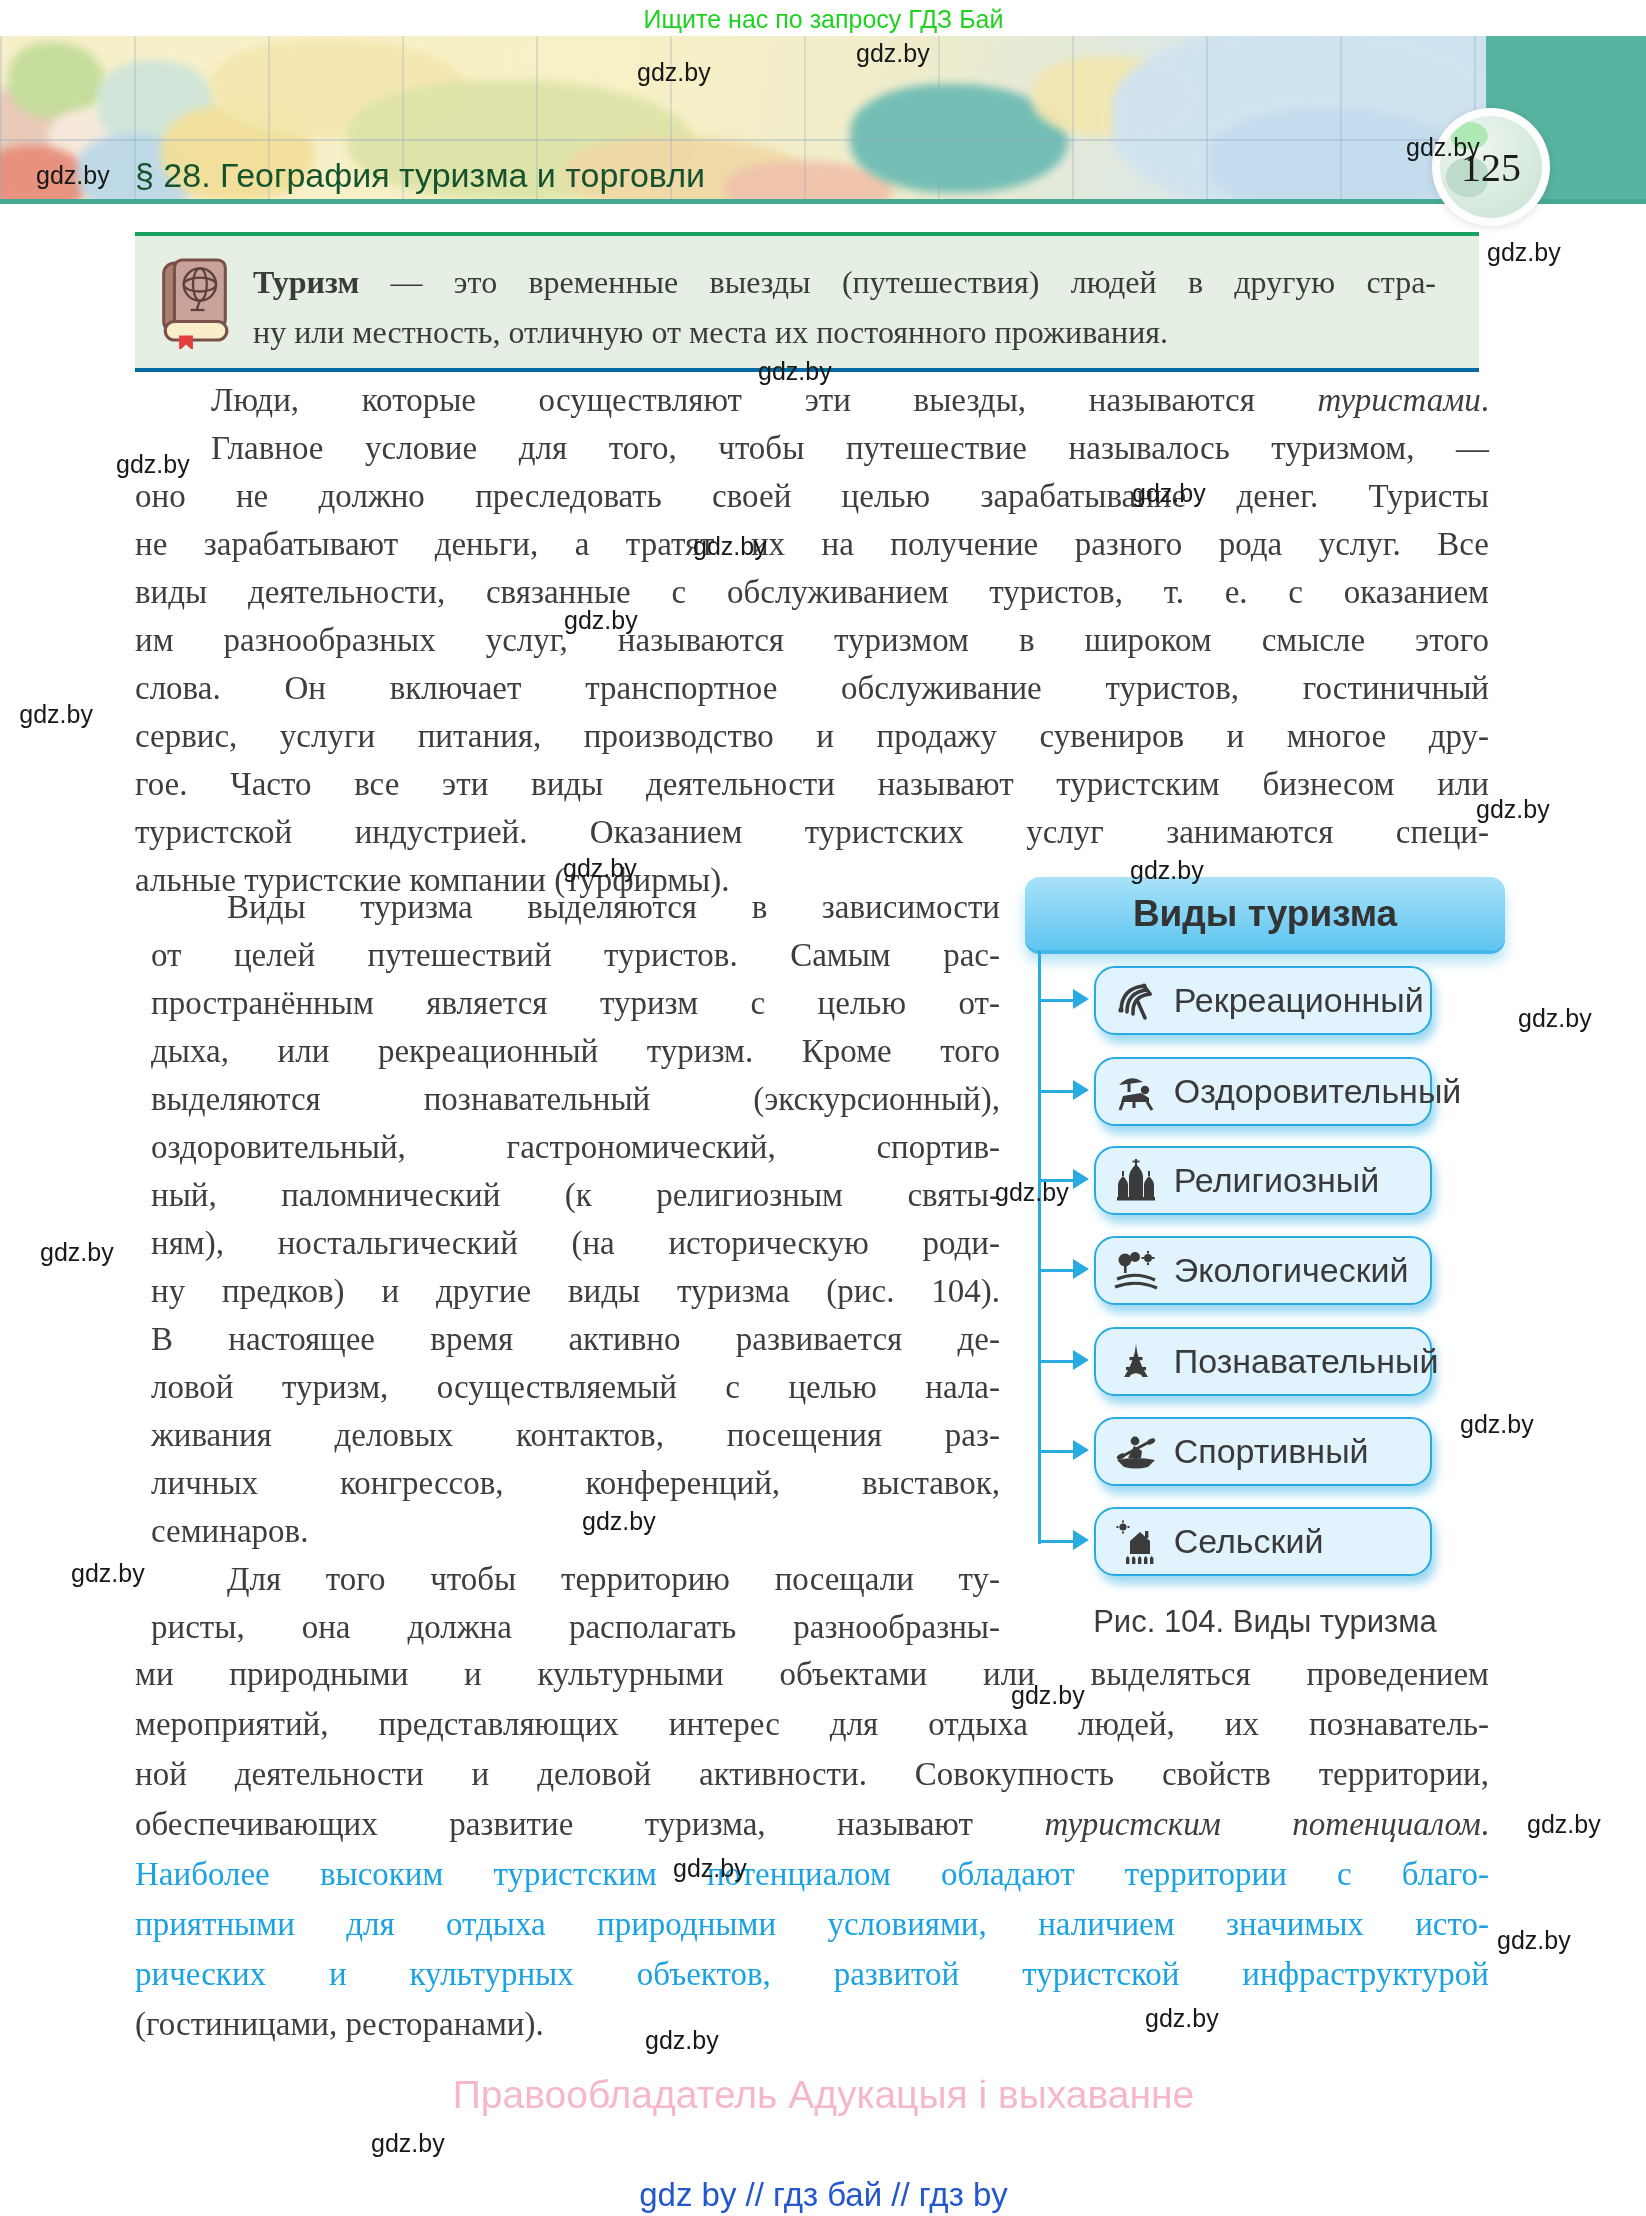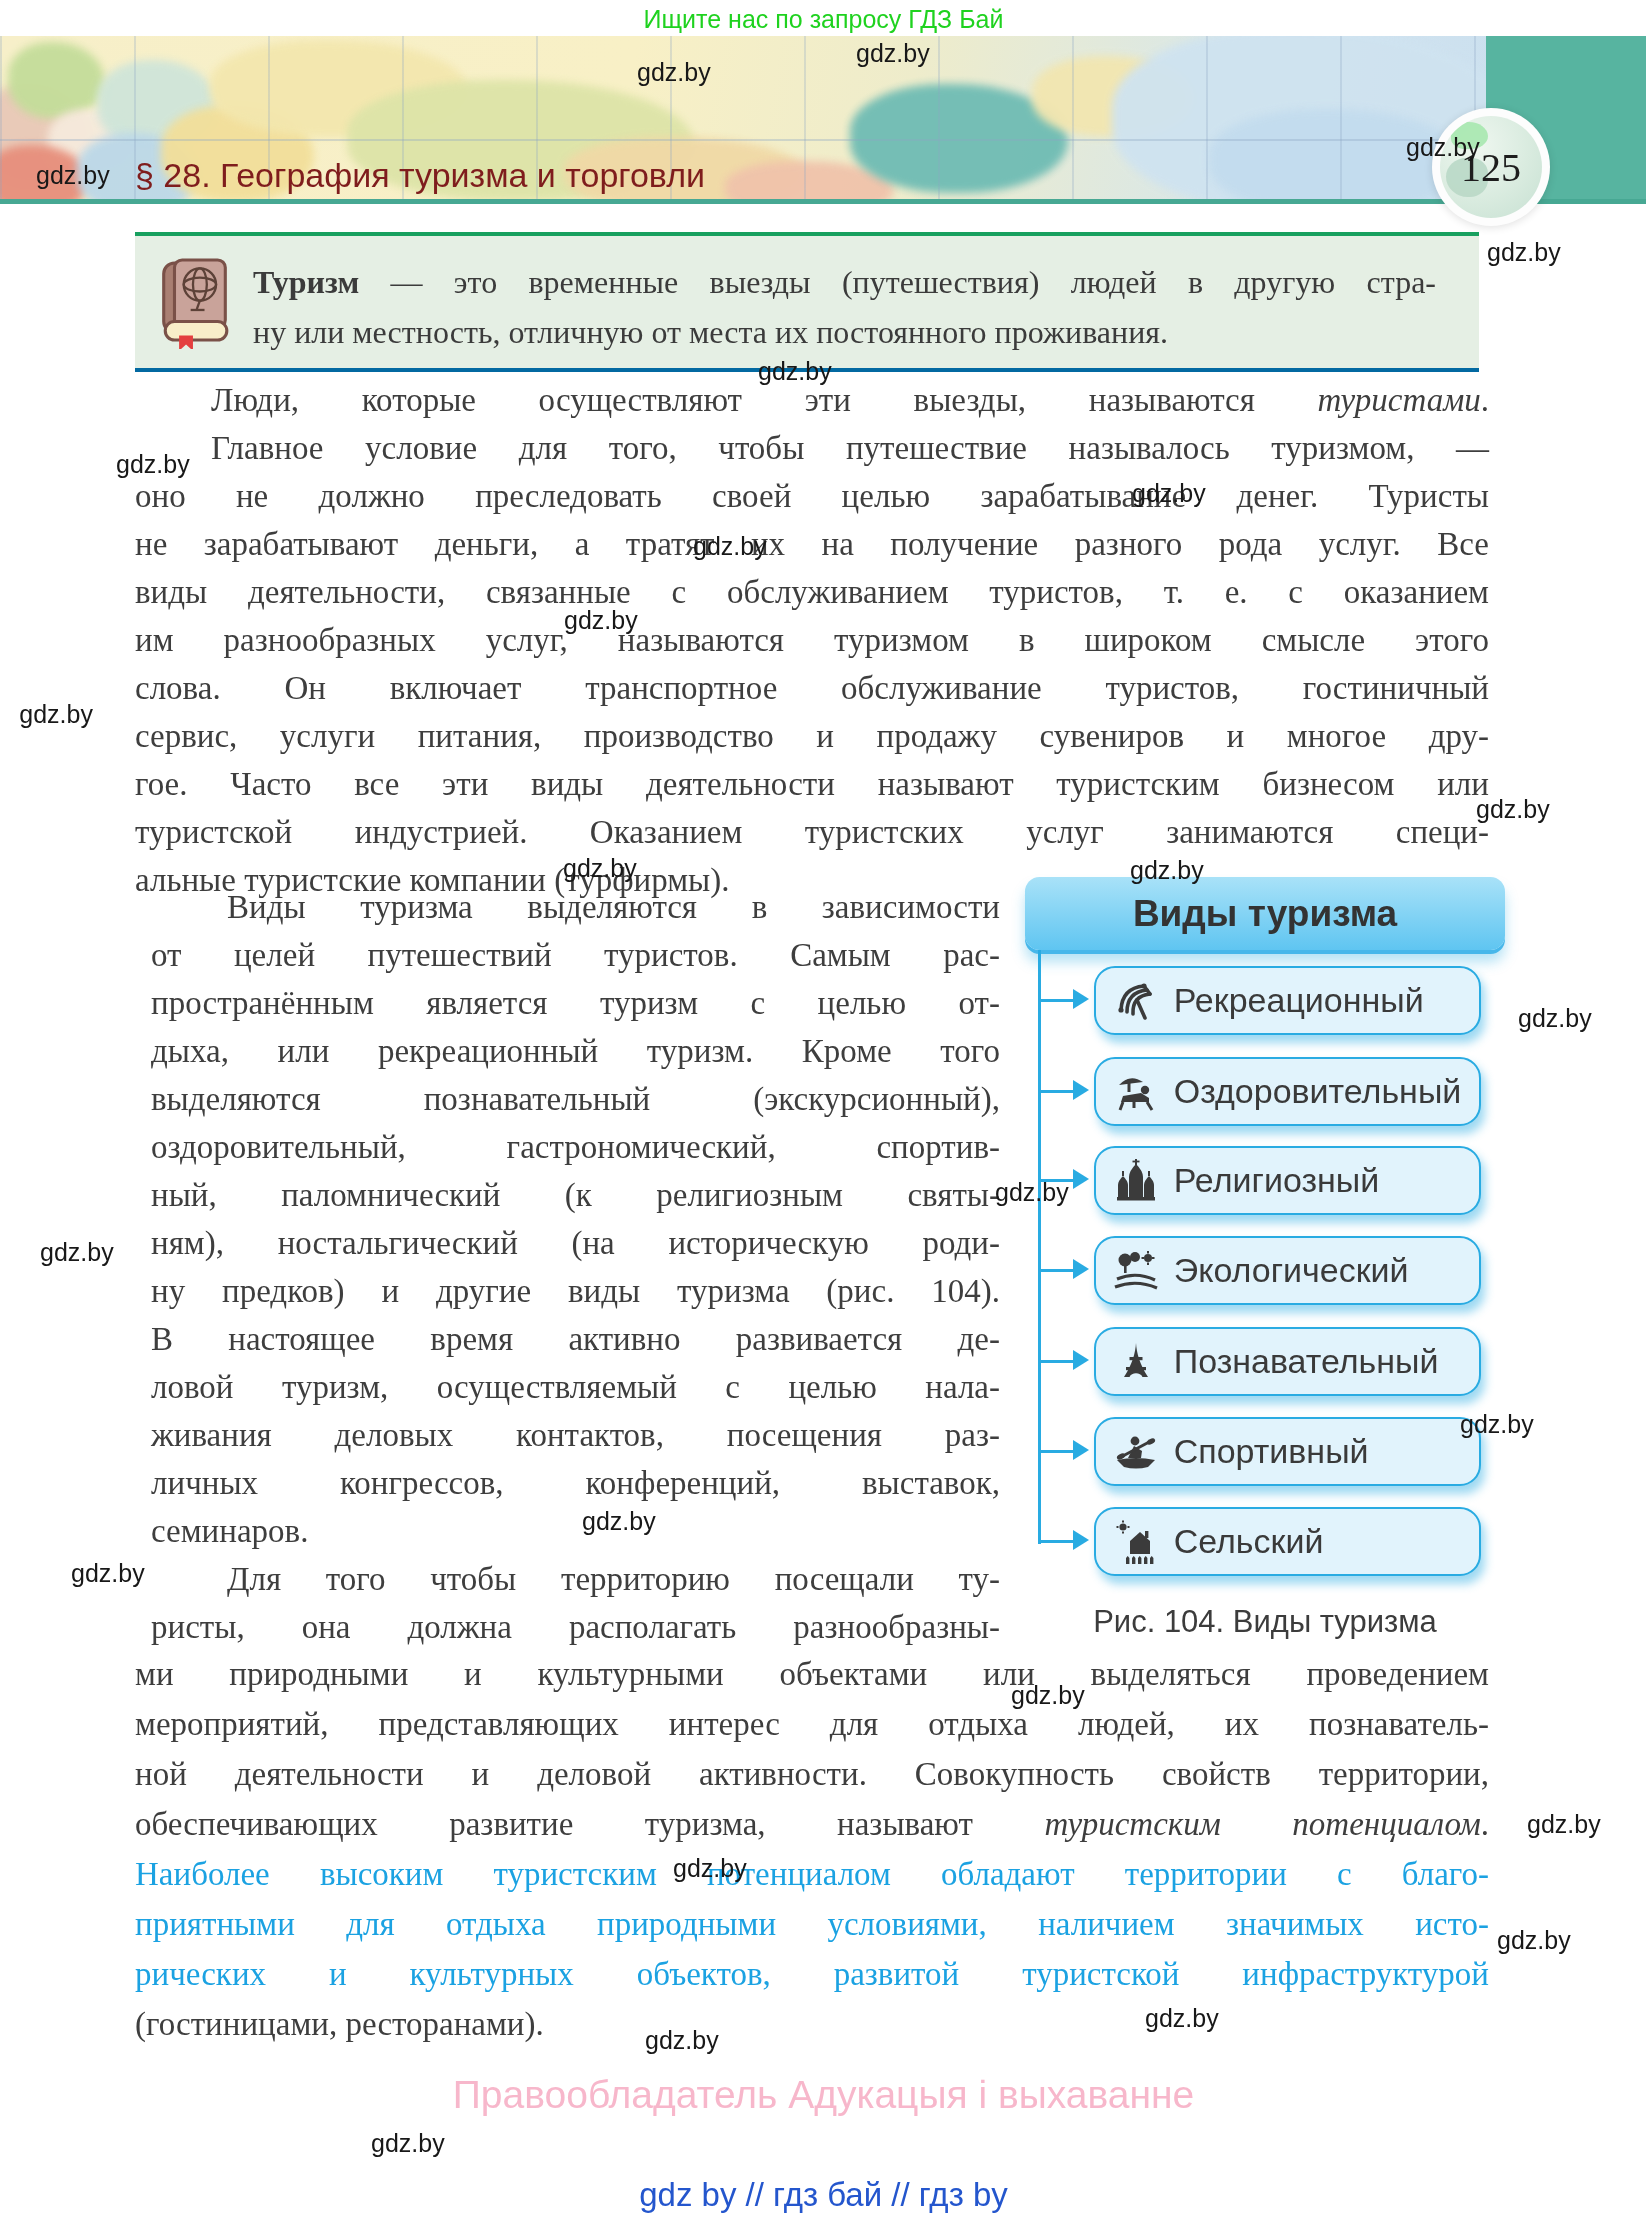--- a/index.html
+++ b/index.html
@@ -14,21 +14,21 @@
   .band{position:absolute;left:0;top:36px;width:1647px;height:165px;overflow:hidden;
     background:linear-gradient(100deg,#f7efc9 0%,#f8f0c6 38%,#eeeccb 55%,#dde8e2 70%,#cfe2ef 82%,#c8deee 100%);}
   .band i{position:absolute;display:block;border-radius:45% 55% 50% 48%;filter:blur(4px);opacity:.95;}
   .band .grid{position:absolute;inset:0;filter:none;opacity:1;border-radius:0;
     background:repeating-linear-gradient(90deg,rgba(140,165,195,.28) 0 1.6px,transparent 1.6px 134px);}
   .band .hline{position:absolute;left:0;top:103px;width:100%;height:1.6px;background:rgba(140,165,195,.35);
     filter:none;border-radius:0;}
   .teal-block{position:absolute;right:0;top:36px;width:161px;height:165px;background:#57b4a0;}
   .band-underline{position:absolute;left:0;top:199px;width:1647px;height:4.8px;background:#47a893;}
   .band-title{position:absolute;left:135px;top:156px;font-family:"Liberation Sans",sans-serif;
-    font-size:34px;color:#7f1d1d;}
+    font-size:34px;color:#14532d;}
   .globe{position:absolute;left:1432px;top:108px;width:118px;height:118px;border-radius:50%;
     background:#fdfdfd;box-shadow:0 1.6px 8px rgba(0,0,0,.12);}
   .globe .inner{position:absolute;inset:8px;border-radius:50%;
     background:radial-gradient(circle at 35% 30%,#eff7f0 0%,#d9ebdf 55%,#c6e0d2 100%);overflow:hidden;}
   .globe .land1{position:absolute;left:11.3px;top:6.4px;width:37px;height:27px;background:#9fe6a8;
     border-radius:40% 60% 55% 45%;opacity:.8;}
   .globe .land2{position:absolute;left:6.4px;top:42px;width:42px;height:39px;background:#b9d8c6;
     border-radius:55% 45% 50% 60%;opacity:.9;}
   .globe .num{position:absolute;inset:0;display:flex;align-items:center;justify-content:center;
     font-family:"Liberation Serif",serif;font-size:40px;color:#1d1d1d;}
@@ -52,21 +52,21 @@
     font-family:"Liberation Sans",sans-serif;}
   .dheader{position:absolute;left:0;top:0;width:480px;height:73px;border-radius:14.5px;
     background:linear-gradient(#a9e2f8,#5fc5f1);
     box-shadow:0 4px 0 #47b7ea,0 11.3px 13px rgba(41,171,226,.35);
     display:flex;align-items:center;justify-content:center;font-size:37px;font-weight:bold;color:#333;}
   .vline{position:absolute;left:13px;top:73px;width:3.2px;height:594px;background:#29abe2;}
   .ditem{position:absolute;left:0;width:480px;height:69px;}
   .aline{position:absolute;left:14.5px;top:33px;width:35px;height:3.2px;background:#29abe2;}
   .ahead{position:absolute;left:48px;top:23.4px;width:0;height:0;border-left:16px solid #29abe2;
     border-top:10.5px solid transparent;border-bottom:10.5px solid transparent;}
-  .ibox{position:absolute;left:69px;top:0;width:387px;height:69px;background:#e1f3fc;
+  .ibox{position:absolute;left:69px;top:0;width:338px;height:69px;background:#e1f3fc;
     border:2.4px solid #29abe2;border-radius:21px;box-shadow:4px 7.3px 9.7px rgba(41,171,226,.45);
     display:flex;align-items:center;box-sizing:border-box;}
   .ibox svg{margin-left:17.7px;width:44px;height:44px;flex:0 0 auto;}
   .ilabel{margin-left:16px;font-size:34px;color:#3a3a3a;font-weight:500;white-space:nowrap;}
   .dcaption{position:absolute;left:0;top:727px;width:480px;text-align:center;font-size:31px;color:#3c3c3c;}
 
   
   .wm{position:absolute;font-family:"Liberation Sans",sans-serif;font-size:25px;color:#181818;white-space:nowrap;}
   .rights{position:absolute;left:0;top:2073px;width:100%;text-align:center;
     font-family:"Liberation Sans",sans-serif;font-size:39px;color:#f7b7cb;}

